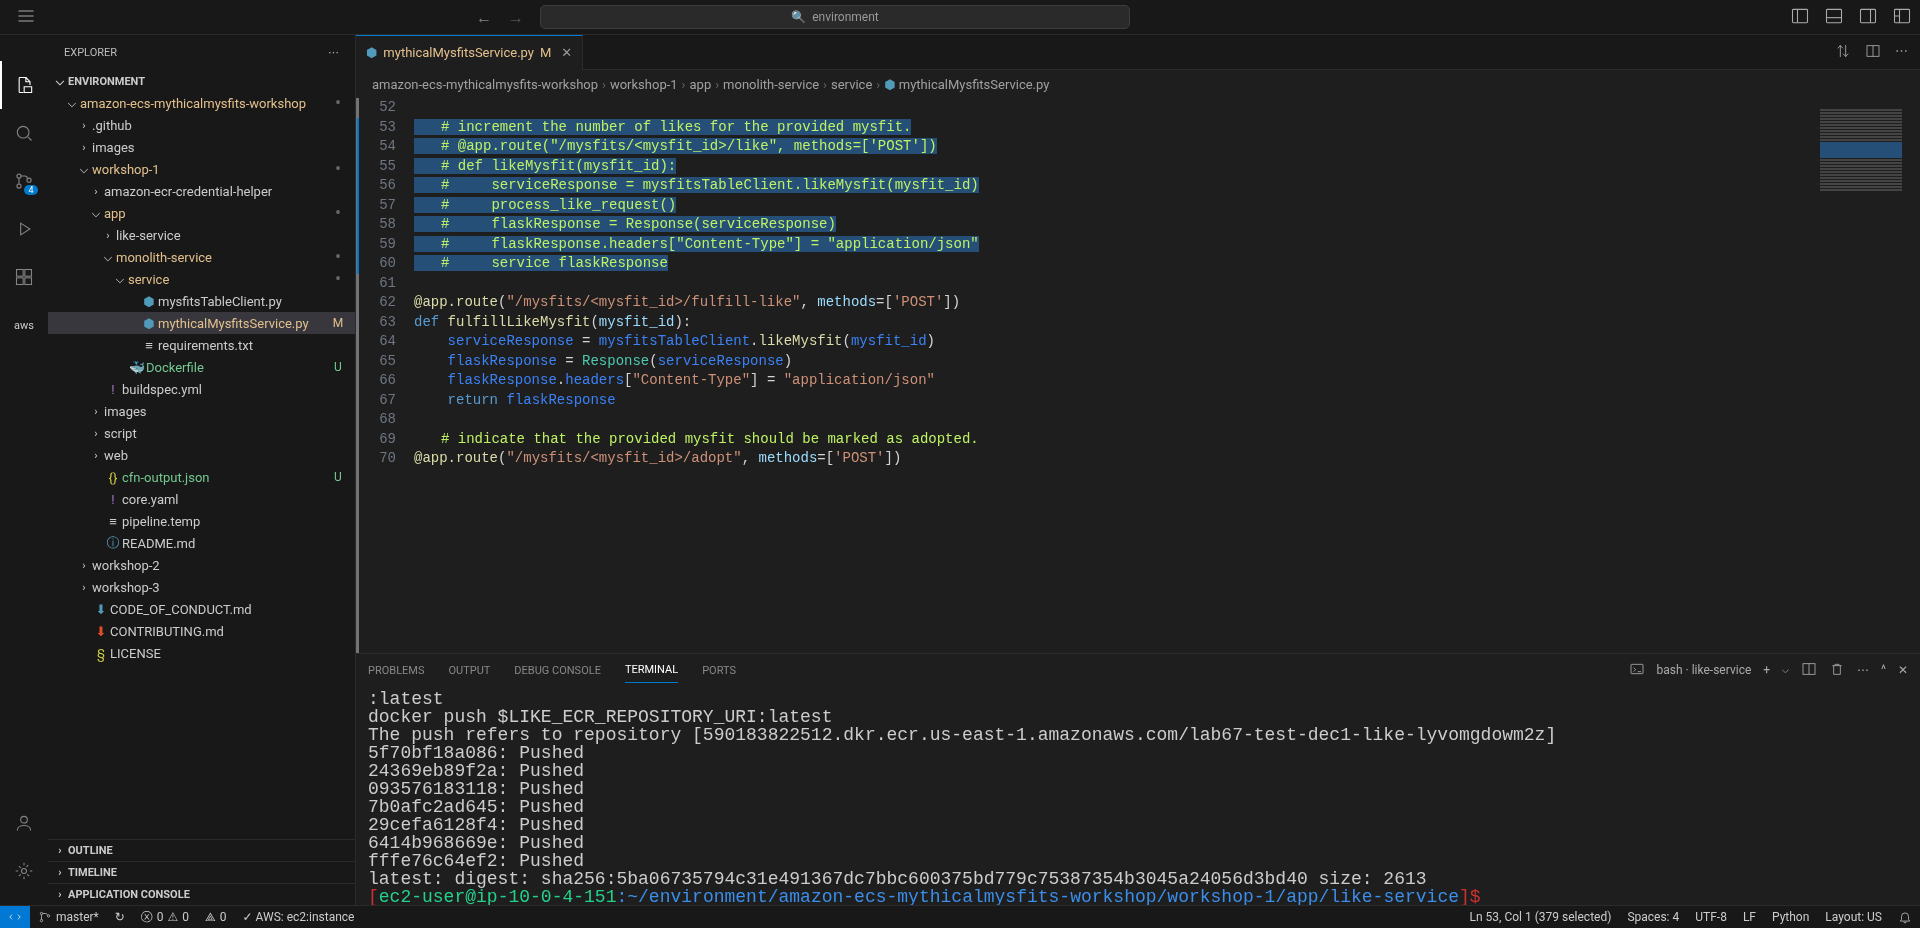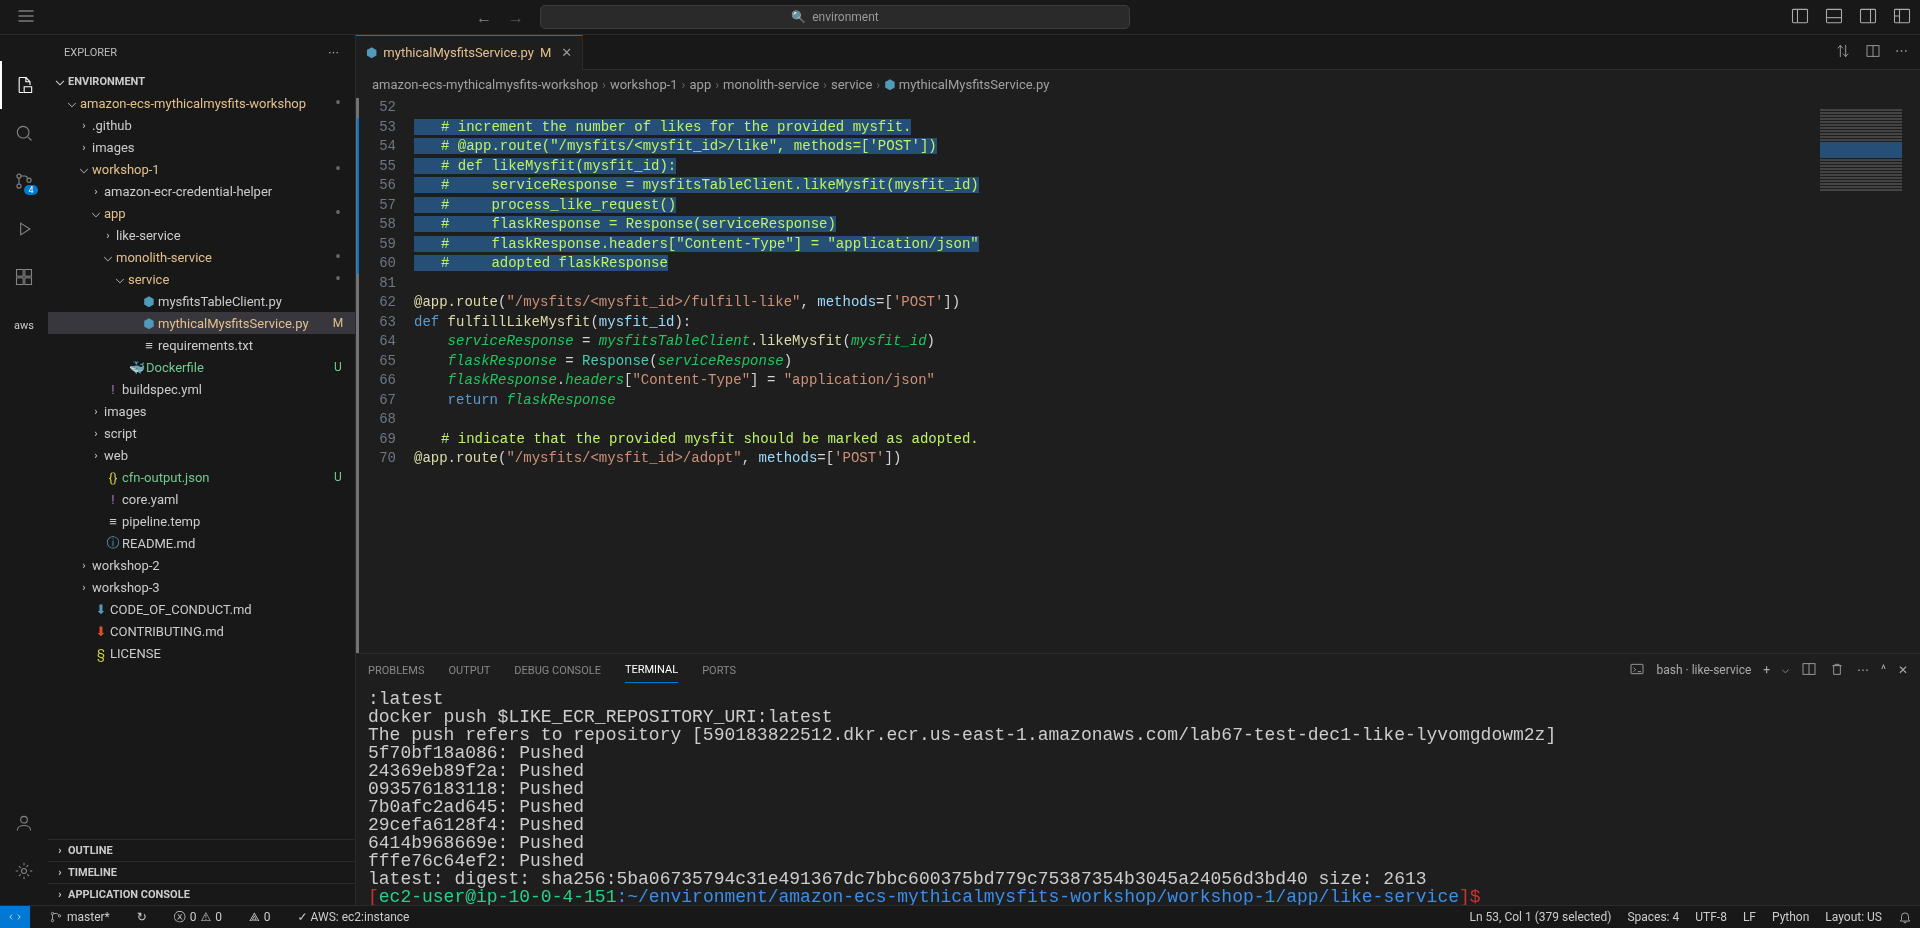--- a/index.html
+++ b/index.html
@@ -180,21 +180,21 @@
 .gutter .ln { height: 19.5px; line-height: 19.5px; position: relative; }
 .ln.selected-gutter { border-left: 2px solid #007acc; margin-left: -2px; }
 .code-content { flex: 1; padding-right: 100px; }
 .code-line { height: 19.5px; line-height: 19.5px; white-space: pre; }
 .sel { background: #264f78; }
 .tok-comment { color: #bef264; padding-left: 27px; }
 .tok-keyword { color: #569cd6; }
 .tok-decorator { color: #dcdcaa; }
 .tok-func { color: #dcdcaa; }
 .tok-string { color: #ce9178; }
-.tok-var { color: #22c55e; font-style: italic; }
+.tok-var { color: #3b82f6; }
 .tok-class { color: #4ec9b0; }
 .tok-punct { color: #d4d4d4; }
 .tok-param { color: #9cdcfe; }
 
 .minimap {
   position: absolute;
   right: 14px;
   top: 0;
   width: 90px;
   height: 100%;
@@ -237,21 +237,21 @@
 
 .statusbar {
   height: 23px;
   background: #181818;
   display: flex;
   align-items: center;
   font-size: 12px;
   color: #ccc;
   border-top: 1px solid #2b2b2b;
 }
-.status-left { display: flex; align-items: center; height: 100%; gap: 11px; }
+.status-left { display: flex; align-items: center; height: 100%; }
 .status-item { padding: 0 8px; display: flex; align-items: center; gap: 4px; cursor: pointer; height: 100%; }
 .remote-ind { background: #0078d4; color: #fff; padding: 0 8px; height: 100%; display: flex; align-items: center; }
 .status-right { margin-left: auto; display: flex; align-items: center; height: 100%; }
 
 svg { width: 20px; height: 20px; fill: none; stroke: currentColor; stroke-width: 1.3; }
 .icon-sm svg { width: 16px; height: 16px; }
 
 .collapsed-section {
   border-top: 1px solid #2b2b2b;
 }
@@ -534,41 +534,41 @@
       <div class="gutter" id="gutter">
           <div class="ln">52</div>
           <div class="ln selected-gutter">53</div>
           <div class="ln selected-gutter">54</div>
           <div class="ln selected-gutter">55</div>
           <div class="ln selected-gutter">56</div>
           <div class="ln selected-gutter">57</div>
           <div class="ln selected-gutter">58</div>
           <div class="ln selected-gutter">59</div>
           <div class="ln selected-gutter">60</div>
-          <div class="ln">81</div>
+          <div class="ln">61</div>
           <div class="ln">62</div>
           <div class="ln">63</div>
           <div class="ln">64</div>
           <div class="ln">65</div>
           <div class="ln">66</div>
           <div class="ln">67</div>
           <div class="ln">68</div>
           <div class="ln">69</div>
           <div class="ln">70</div>
         </div>
       <div class="code-content" id="code">
           <div class="code-line">&nbsp;</div>
           <div class="code-line"><span class="sel"><span class="tok-comment"># increment the number of likes for the provided mysfit.</span></span></div>
           <div class="code-line"><span class="sel"><span class="tok-comment"># @app.route("/mysfits/&lt;mysfit_id&gt;/like", methods=['POST'])</span></span></div>
           <div class="code-line"><span class="sel"><span class="tok-comment"># def likeMysfit(mysfit_id):</span></span></div>
           <div class="code-line"><span class="sel"><span class="tok-comment">#     serviceResponse = mysfitsTableClient.likeMysfit(mysfit_id)</span></span></div>
           <div class="code-line"><span class="sel"><span class="tok-comment">#     process_like_request()</span></span></div>
           <div class="code-line"><span class="sel"><span class="tok-comment">#     flaskResponse = Response(serviceResponse)</span></span></div>
           <div class="code-line"><span class="sel"><span class="tok-comment">#     flaskResponse.headers["Content-Type"] = "application/json"</span></span></div>
-          <div class="code-line"><span class="sel"><span class="tok-comment">#     adopted flaskResponse</span></span></div>
+          <div class="code-line"><span class="sel"><span class="tok-comment">#     service flaskResponse</span></span></div>
           <div class="code-line">&nbsp;</div>
           <div class="code-line"><span class="tok-decorator">@app.route</span><span class="tok-punct">(</span><span class="tok-string">"/mysfits/&lt;mysfit_id&gt;/fulfill-like"</span><span class="tok-punct">, </span><span class="tok-param">methods</span><span class="tok-punct">=[</span><span class="tok-string">'POST'</span><span class="tok-punct">])</span></div>
           <div class="code-line"><span class="tok-keyword">def </span><span class="tok-func">fulfillLikeMysfit</span><span class="tok-punct">(</span><span class="tok-param">mysfit_id</span><span class="tok-punct">):</span></div>
           <div class="code-line">    <span class="tok-var">serviceResponse</span> <span class="tok-punct">=</span> <span class="tok-var">mysfitsTableClient</span><span class="tok-punct">.</span><span class="tok-func">likeMysfit</span><span class="tok-punct">(</span><span class="tok-var">mysfit_id</span><span class="tok-punct">)</span></div>
           <div class="code-line">    <span class="tok-var">flaskResponse</span> <span class="tok-punct">=</span> <span class="tok-class">Response</span><span class="tok-punct">(</span><span class="tok-var">serviceResponse</span><span class="tok-punct">)</span></div>
           <div class="code-line">    <span class="tok-var">flaskResponse</span><span class="tok-punct">.</span><span class="tok-var">headers</span><span class="tok-punct">[</span><span class="tok-string">"Content-Type"</span><span class="tok-punct">]</span> <span class="tok-punct">=</span> <span class="tok-string">"application/json"</span></div>
           <div class="code-line">    <span class="tok-keyword">return</span> <span class="tok-var">flaskResponse</span></div>
           <div class="code-line">&nbsp;</div>
           <div class="code-line"><span class="tok-comment"># indicate that the provided mysfit should be marked as adopted.</span></div>
           <div class="code-line"><span class="tok-decorator">@app.route</span><span class="tok-punct">(</span><span class="tok-string">"/mysfits/&lt;mysfit_id&gt;/adopt"</span><span class="tok-punct">, </span><span class="tok-param">methods</span><span class="tok-punct">=[</span><span class="tok-string">'POST'</span><span class="tok-punct">])</span></div>

